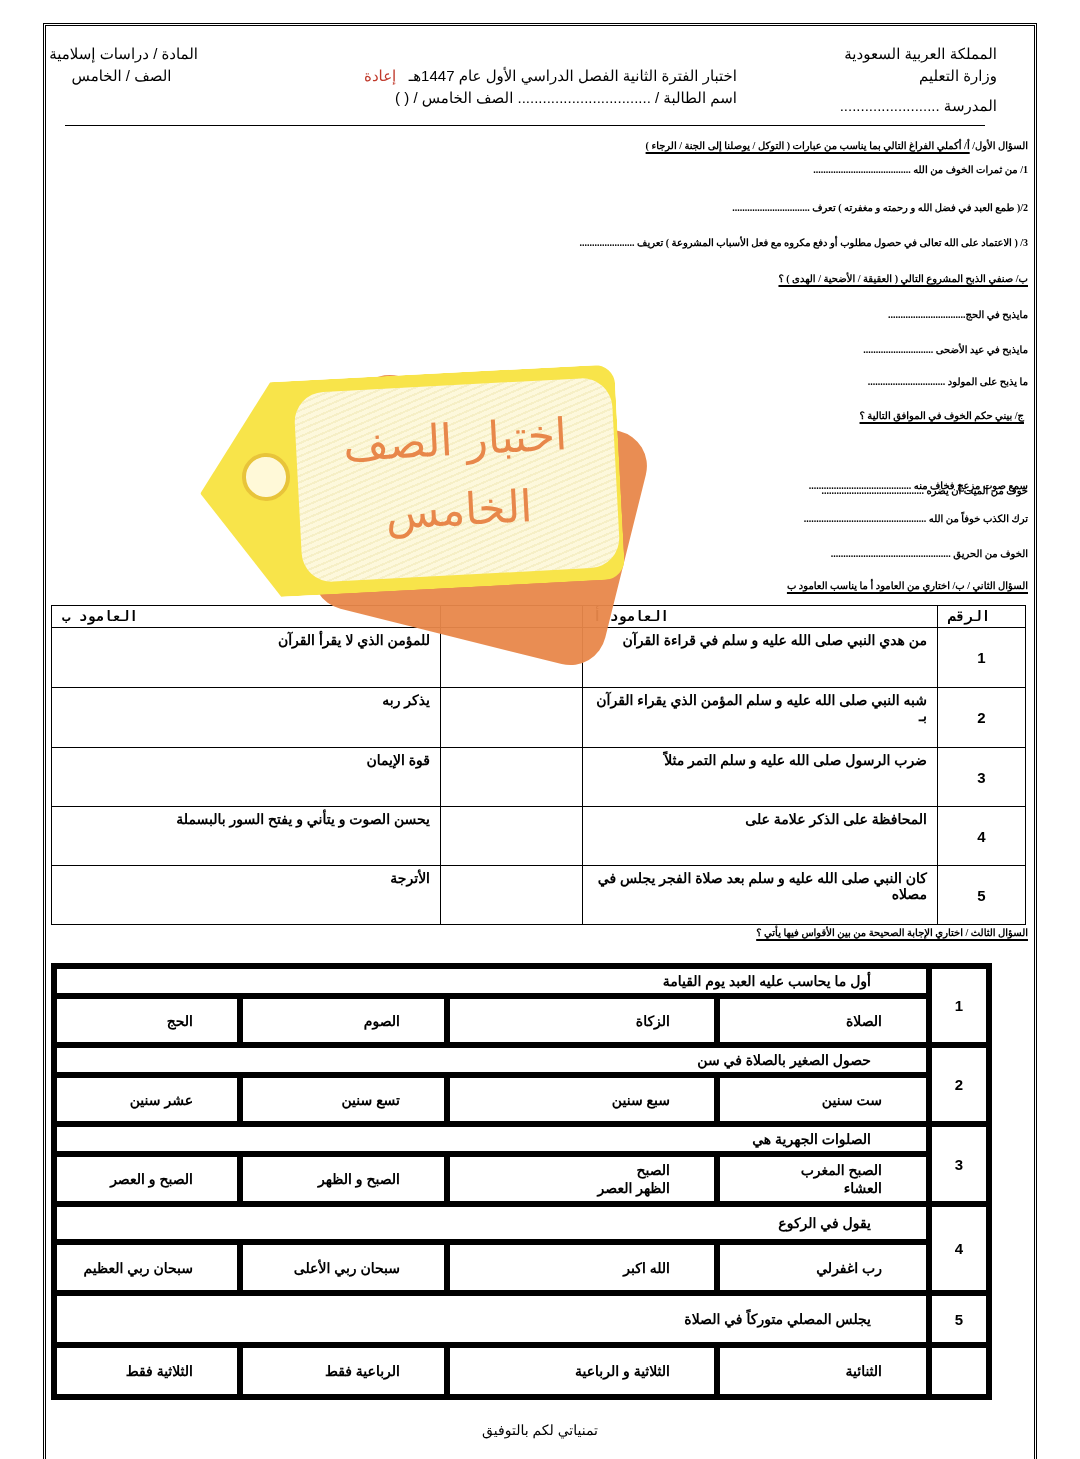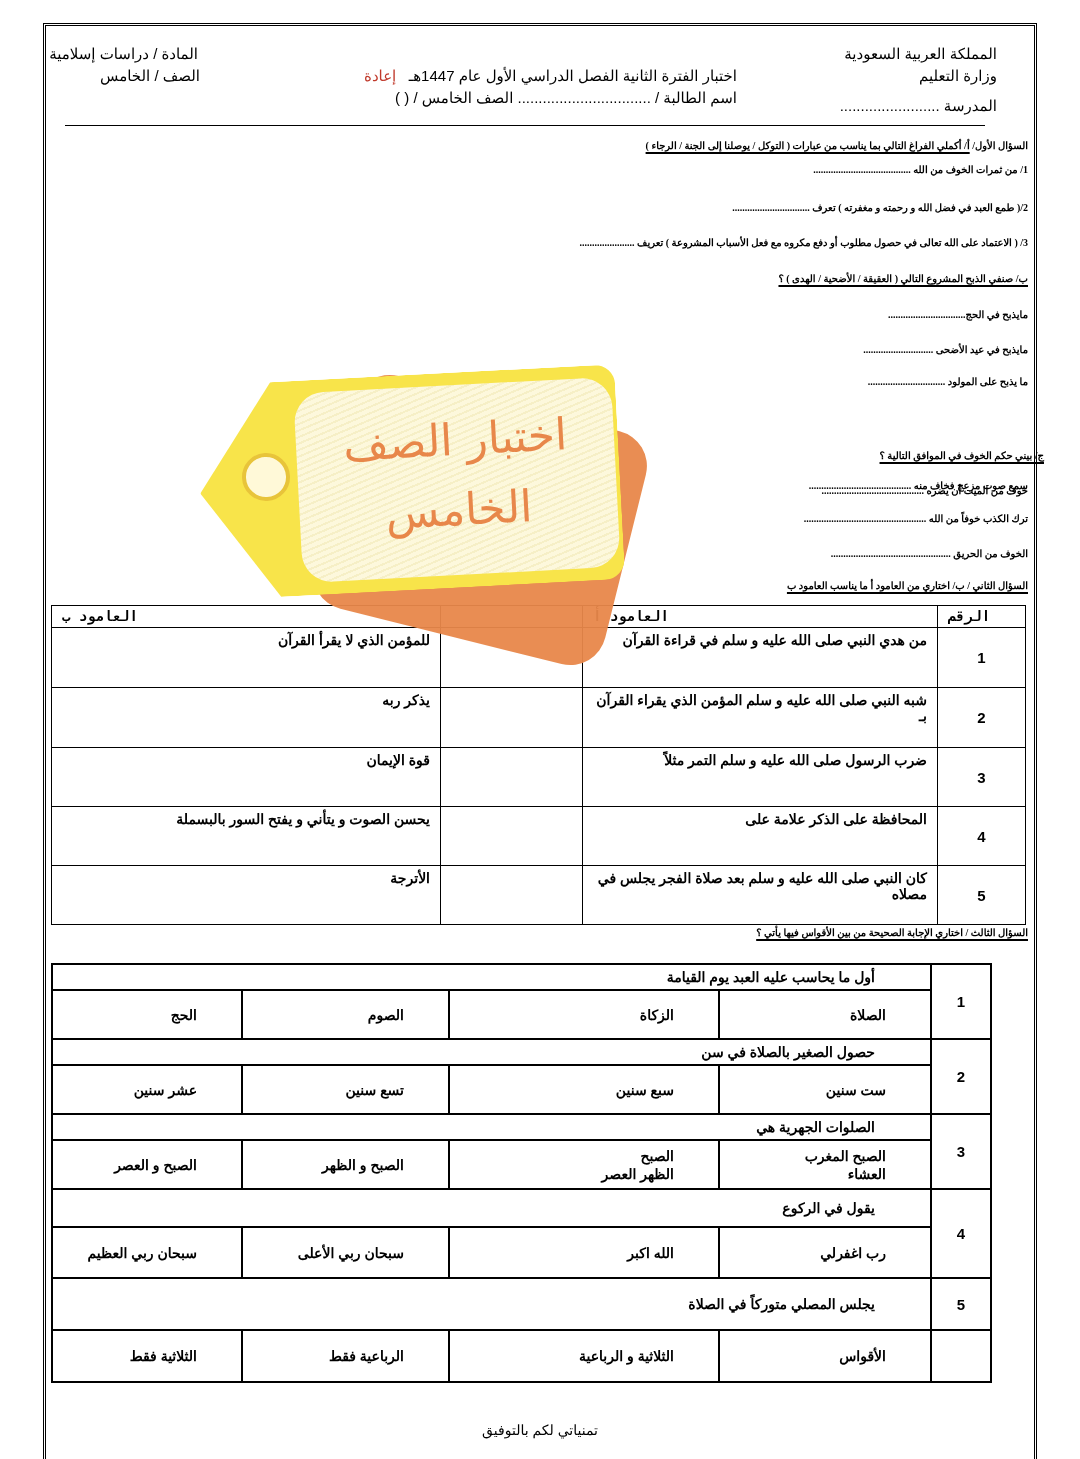--- a/index.html
+++ b/index.html
@@ -13,21 +13,21 @@
   .red { color:#c0392b; }
   .bold { font-weight:bold; font-family:Liberation Serif, serif; font-size:10px; }
   .ul { text-decoration:underline; text-decoration-thickness:2px; text-underline-offset:3px; }
   .rule { position:absolute; left:65px; width:920px; top:125px; border-top:1px solid #000; }
   table { border-collapse:collapse; position:absolute; direction:rtl; }
   td { border:1px solid #000; vertical-align:top; font-family:"Liberation Sans", sans-serif;
        font-weight:bold; font-size:14px; padding:4px 10px; }
   .t2 td.num { text-align:center; vertical-align:middle; font-size:15px; }
   .t2 td.colhdr { font-weight:bold; text-align:left; padding:2px 10px;font-family:Liberation Mono, monospace; }
   .t3 { border:2px solid #000; }
-  .t3 td { border:2px solid #000000; vertical-align:middle; }
+  .t3 td { border:6px solid #000000; vertical-align:middle; }
   .t3 td.qnum { text-align:center; font-size:15px; }
   .t3 td.qtext { padding:4px 55px 4px 10px; }
   .t3 td.opt { padding:4px 44px 4px 10px; }
   .footer { position:absolute; top:1422px; left:0; width:1080px; text-align:center;
             font-family:"Liberation Sans", sans-serif; font-size:14px; }
   
   .tag-wrap { position:absolute; left:180px; top:355px; width:520px; height:300px; pointer-events:none; }
   .tag-back { position:absolute; left:150px; top:45px; width:300px; height:240px; background:#e8874a;
               border-radius:36px; transform:rotate(14deg); opacity:0.95; }
   .tag-front { position:absolute; left:20px; top:20px; width:420px; height:215px; background:#f8e44a;
@@ -52,36 +52,36 @@
 <div class="abs hdr rtl" style="right:83px; top:96px;">المدرسة ........................</div>
 
 <div class="abs hdr rtl" style="right:343px; top:66px;">
   <span>اختبار الفترة الثانية الفصل الدراسي الأول عام 1447هـ</span>
   <span>&nbsp;</span>
   <span class="red">إعادة</span>
 </div>
 <div class="abs hdr rtl" style="right:343px; top:88px;">اسم الطالبة / ................................ الصف الخامس / (      )</div>
 
 <div class="abs hdr rtl" style="left:58px; top:44px; width:140px;">المادة / دراسات إسلامية</div>
-<div class="abs hdr rtl" style="left:85px; top:66px; width:115px;">الصف / الخامس</div>
+<div class="abs hdr rtl" style="left:64px; top:66px; width:115px;text-align:center;">الصف / الخامس</div>
 <div class="rule"></div>
 
 <div class="abs bold rtl" style="right:52px; top:140px;">
   <span>السؤال الأول/ </span><span class="ul">أ/  أكملي الفراغ التالي بما يناسب من عبارات  ( التوكل / يوصلنا إلى الجنة / الرجاء )</span>
 </div>
 <div class="abs bold rtl" style="right:52px; top:164px;margin-left:24px;">1/ من ثمرات الخوف من الله .......................................</div>
 <div class="abs bold rtl" style="right:52px; top:202px;">2/(  طمع العبد في فضل الله و رحمته و مغفرته ) تعرف ...............................</div>
 <div class="abs bold rtl" style="right:52px; top:237px;">3/ (  الاعتماد على الله تعالى في حصول مطلوب أو دفع مكروه مع فعل الأسباب المشروعة ) تعريف ......................</div>
 
 <div class="abs bold rtl ul" style="right:52px; top:273px;">ب/ صنفي الذبح المشروع التالي  ( العقيقة / الأضحية / الهدى ) ؟</div>
 <div class="abs bold rtl" style="right:52px; top:309px;">مايذبح في الحج...............................</div>
 <div class="abs bold rtl" style="right:52px; top:344px;">مايذبح في عيد الأضحى ............................</div>
 <div class="abs bold rtl" style="right:52px; top:376px;">ما يذبح على المولود ...............................</div>
 
-<div class="abs bold rtl ul" style="right:36px; top:410px;margin-top:40px;">ج/ بيني حكم الخوف في الموافق التالية ؟</div>
+<div class="abs bold rtl ul" style="right:56px; top:410px;">ج/ بيني حكم الخوف في الموافق التالية ؟</div>
 <div class="abs bold rtl" style="right:52px; top:445px;margin-top:40px;">خوف من الميت أن يضره .........................................</div>
 <div class="abs bold rtl" style="right:52px; top:480px;text-align:center;">سمع صوت مزعج فخاف منه .........................................</div>
 <div class="abs bold rtl" style="right:52px; top:513px;">ترك الكذب خوفاً من الله .................................................</div>
 <div class="abs bold rtl" style="right:52px; top:548px;">الخوف من الحريق ................................................</div>
 
 <div class="abs bold rtl ul" style="right:52px; top:580px;">السؤال الثاني / ب/  اختاري من العامود أ ما يناسب العامود ب</div>
 <table class="t2" style="left:51px; top:605px; width:975px;">
   <colgroup>
       <col style="width:88px">
       <col style="width:355px">
@@ -184,21 +184,21 @@
     <td class="opt">سبحان ربي الأعلى</td>
     <td class="opt">سبحان ربي العظيم</td>
       </tr>
 
   <tr style="height:52px;">
         <td class="qnum">5</td>
     <td class="qtext" colspan="4">يجلس المصلي متوركاً في الصلاة</td>
       </tr>
   <tr style="height:52px;">
         <td></td>
-    <td class="opt">الأقواس</td>
+    <td class="opt">الثنائية</td>
     <td class="opt">الثلاثية و الرباعية</td>
     <td class="opt">الرباعية فقط</td>
     <td class="opt">الثلاثية فقط</td>
       </tr>
 </tbody>
   </table>
 
 <div class="footer rtl">تمنياتي لكم بالتوفيق</div>
 
 <div class="tag-wrap">

